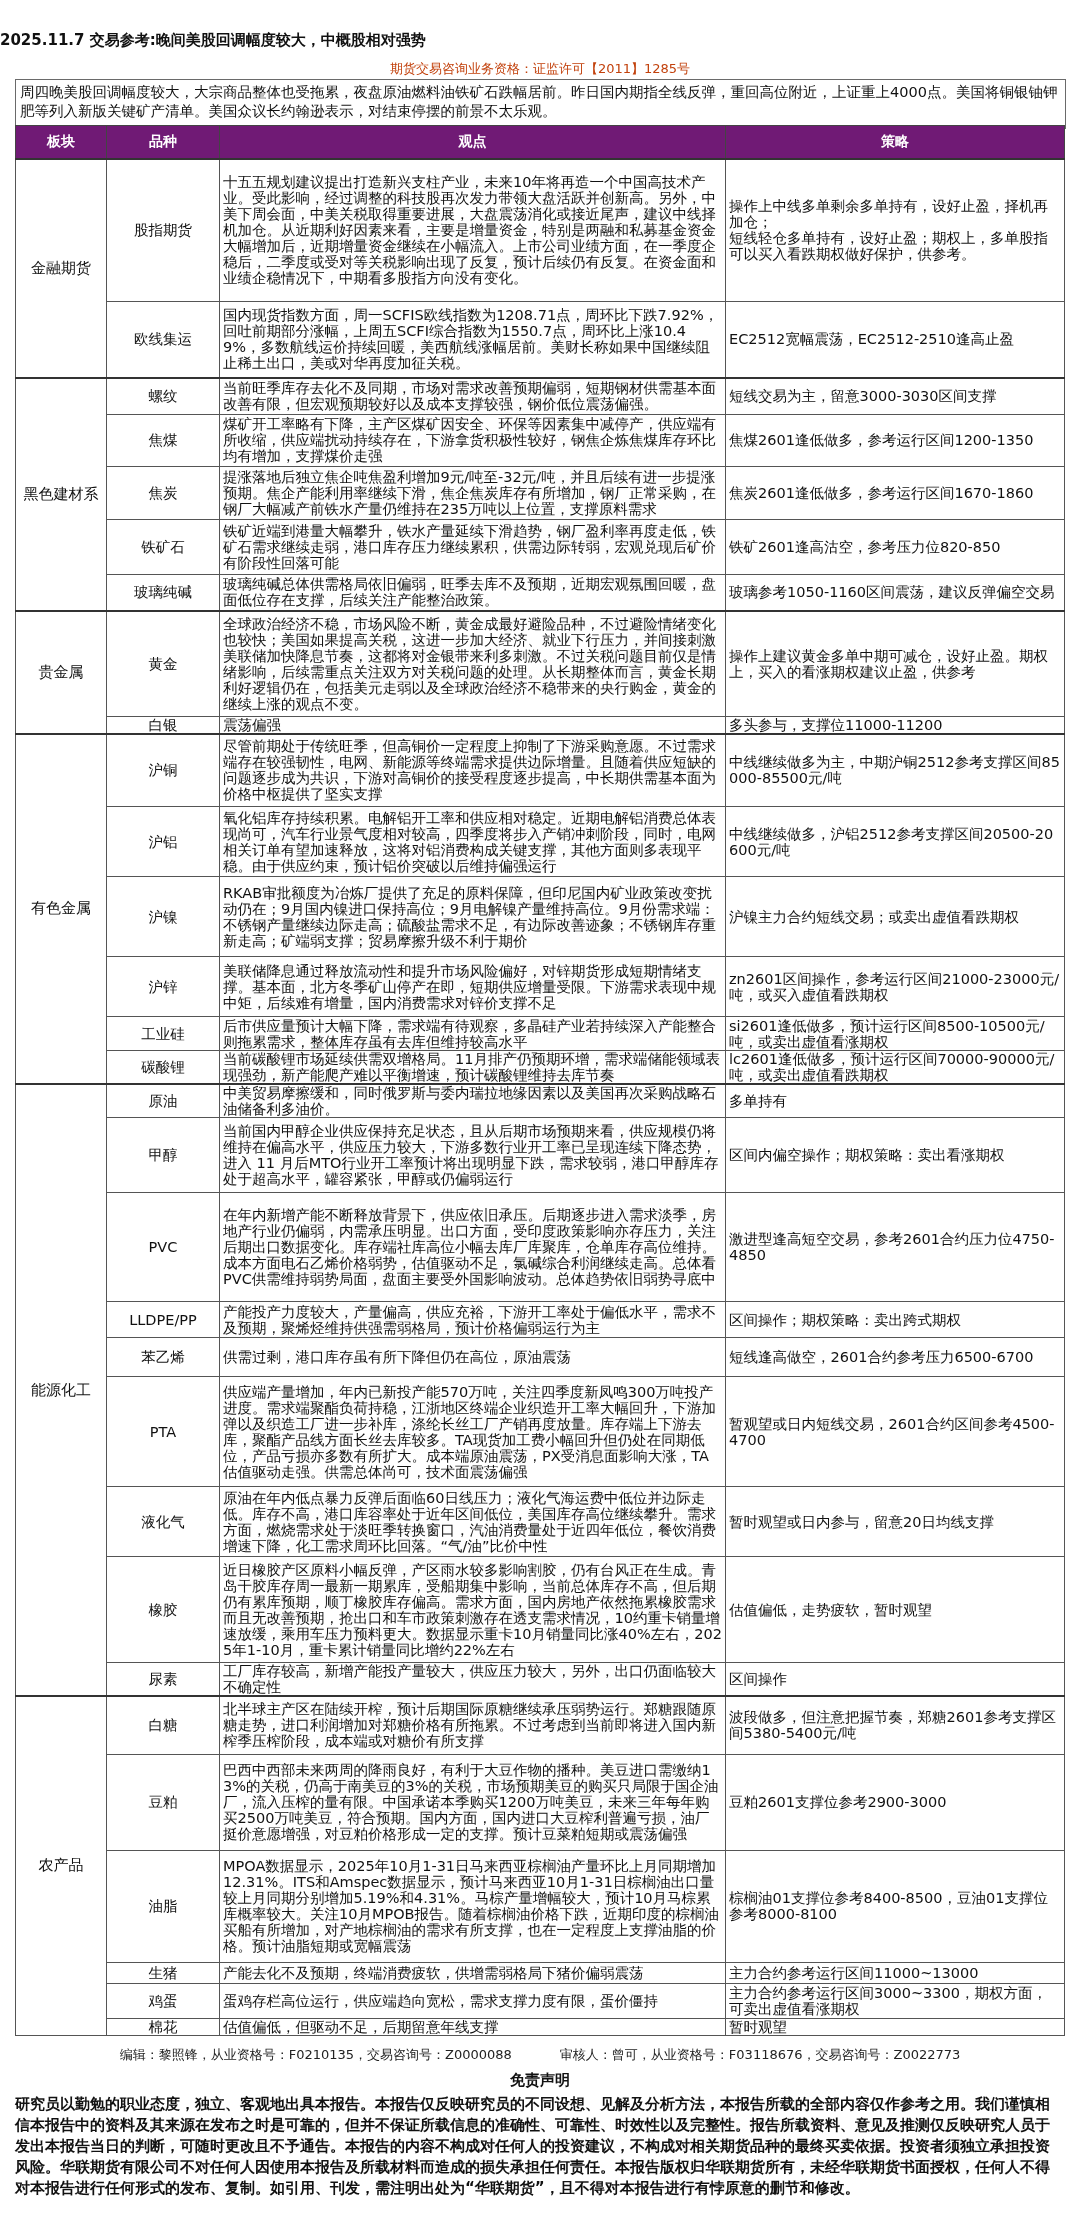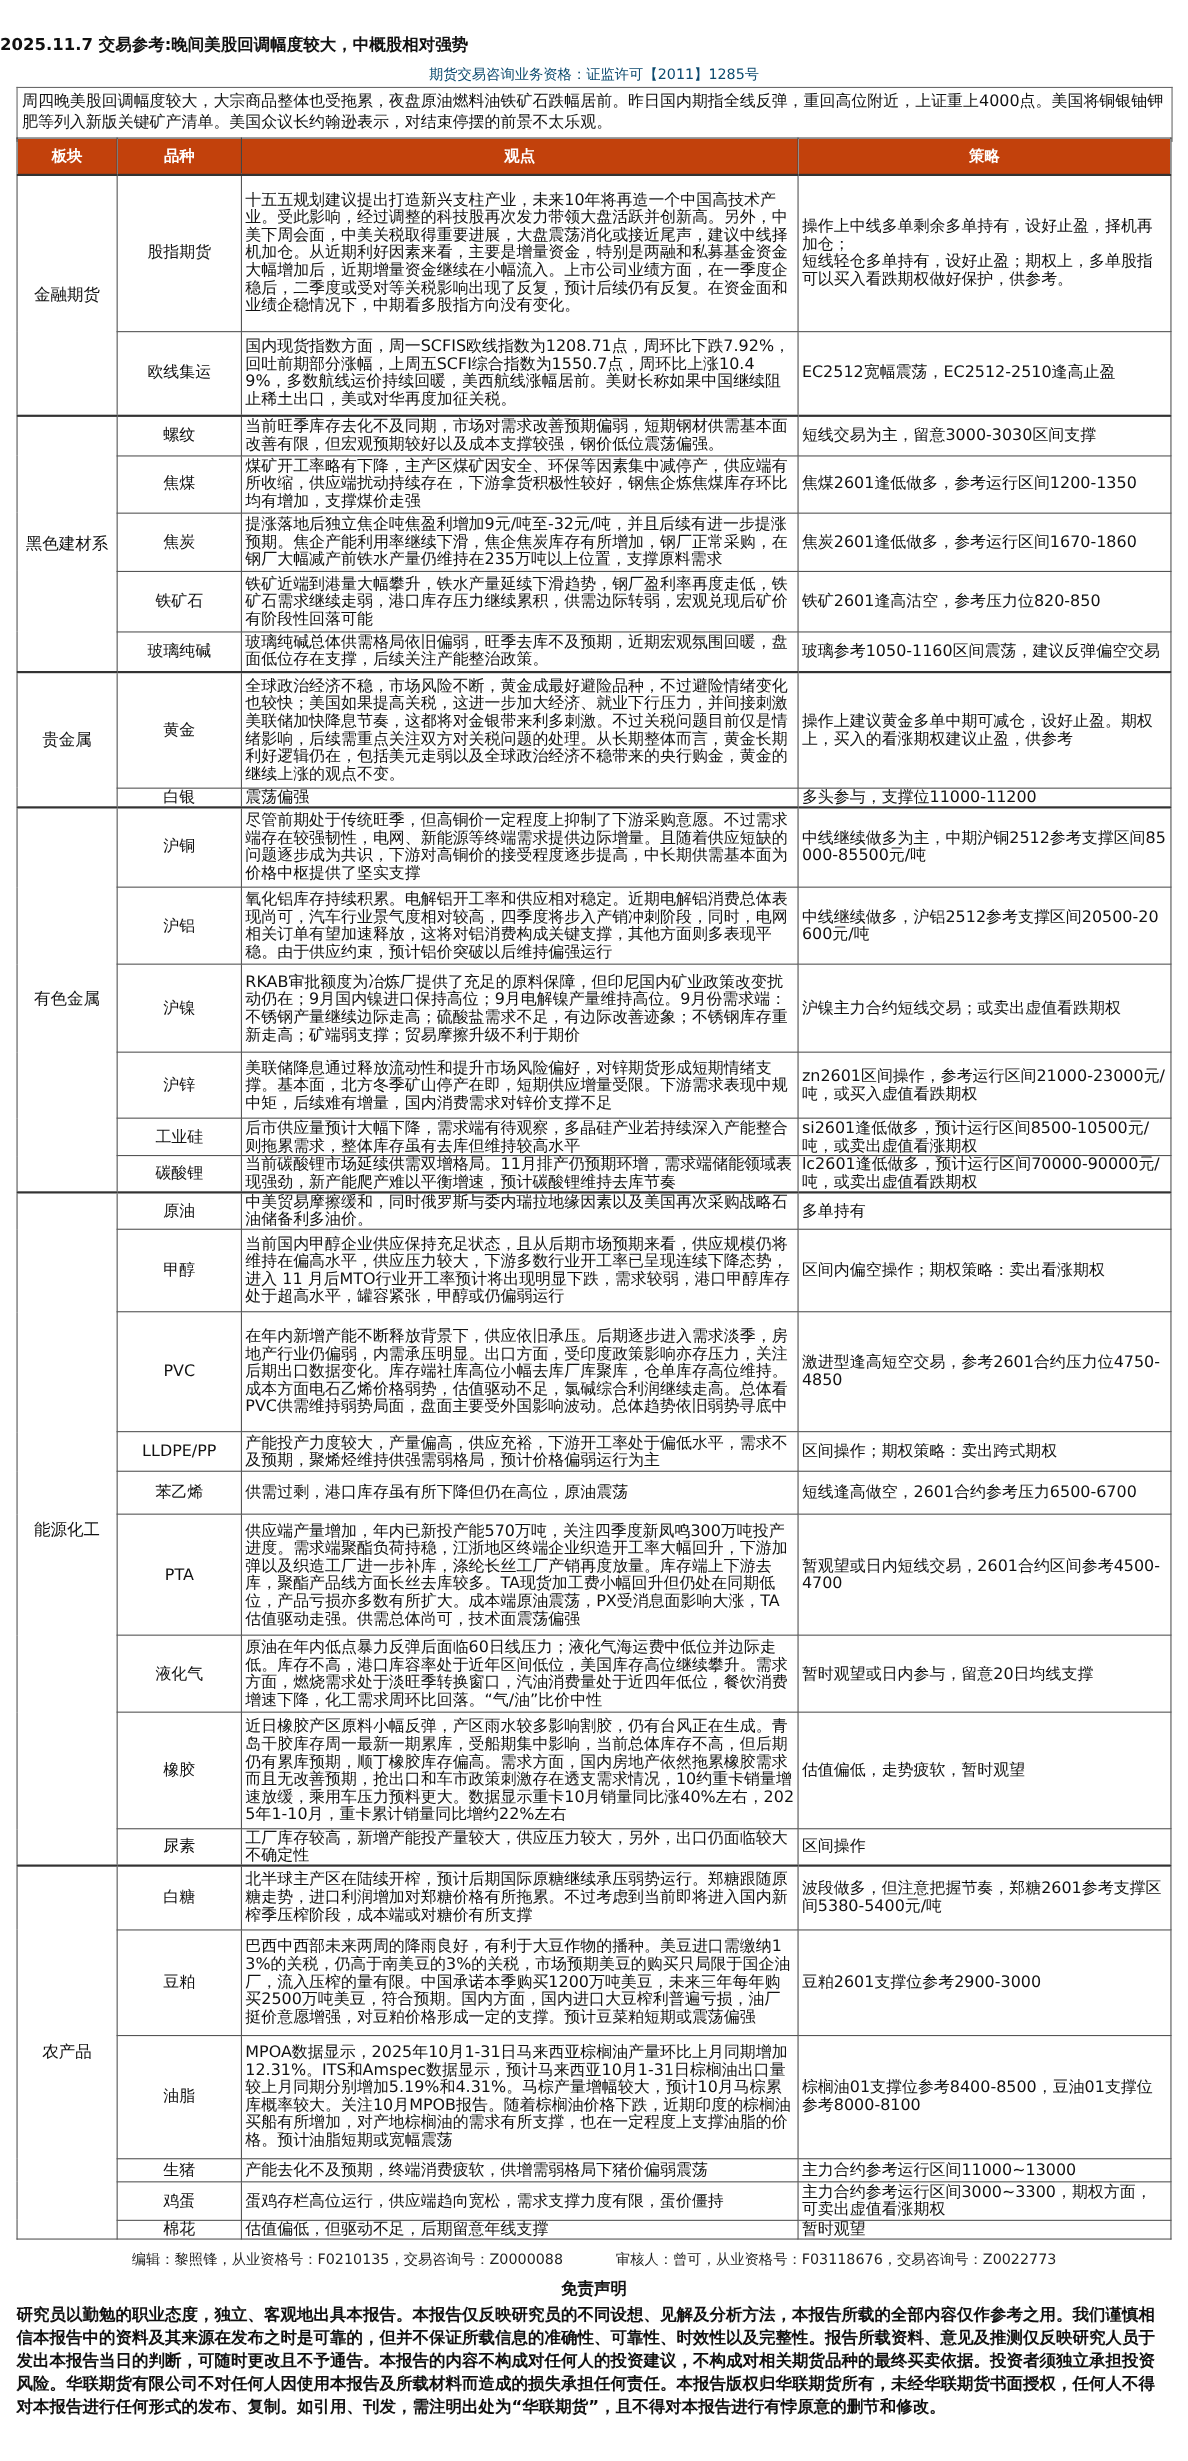--- a/index.html
+++ b/index.html
@@ -1,23 +1,23 @@
 <!DOCTYPE html>
 <html><head>
 <meta charset="utf-8">
 <style>
   html, body { margin: 0; padding: 0; background: #ffffff; }
   body { width: 1080px; min-height: 2237px; position: relative; font-family: "DejaVu Sans", "Liberation Sans", sans-serif; color: #111; }
   .title { position: absolute; left: 0; top: 27px; width: 865px; text-align: left; font-size: 15px; font-weight: bold; line-height: 26px; letter-spacing: 0; }
-  .subtitle { position: absolute; left: 0; top: 61px; width: 1080px; text-align: center; font-size: 13px; line-height: 16px; color: #0c4a6e; }
+  .subtitle { position: absolute; left: 0; top: 61px; width: 1080px; text-align: center; font-size: 13px; line-height: 16px; color: #c2410c; }
   .summary { position: absolute; left: 15px; top: 79px; width: 1041px; height: 46px; border: 1px solid #6a6a6a; border-bottom: none; padding: 3px 4px 0 4px; box-sizing: content-box; font-size: 14.5px; line-height: 19px; word-break: break-all; overflow: hidden; }
   .flow { position: absolute; left: 0; top: 125px; width: 1080px; }
   table.report { border-collapse: collapse; table-layout: fixed; width: 1049px; margin-left: 15px; }
   table.report th, table.report td { border: 1px solid #555; padding: 0 3px; vertical-align: middle; overflow: hidden; }
-  table.report th { background: #c2410c; color: #ffffff; height: 32px; font-size: 14px; font-weight: bold; text-align: center; border-color: #444; }
+  table.report th { background: #701a75; color: #ffffff; height: 32px; font-size: 14px; font-weight: bold; text-align: center; border-color: #444; }
   td.cat { font-weight: normal; font-size: 15px; text-align: center; padding: 0 2px; }
   td.var { text-align: center; font-size: 14.5px; line-height: 16px; }
   td.view { font-size: 14.5px; line-height: 16px; text-align: left; word-break: break-all; }
   td.strat { font-size: 14.5px; line-height: 16px; text-align: left; word-break: break-all; white-space: pre-line; }
   tr.sec-start > td { border-top: 2px solid #333; }
   .risk { margin: 6px 0 0 15px; font-size: 15px; font-weight: bold; line-height: 20px; }
   .editor { margin-top: 10px; text-align: center; font-size: 13px; line-height: 18px; color: #222; }
   .editor span + span { margin-left: 48px; }
   .disc-title { margin-top: 6px; text-align: center; font-size: 15px; font-weight: bold; line-height: 20px; }
   .disc-body { margin: 4px 16px 0 15px; font-size: 15px; font-weight: bold; line-height: 21px; word-break: break-all; }

